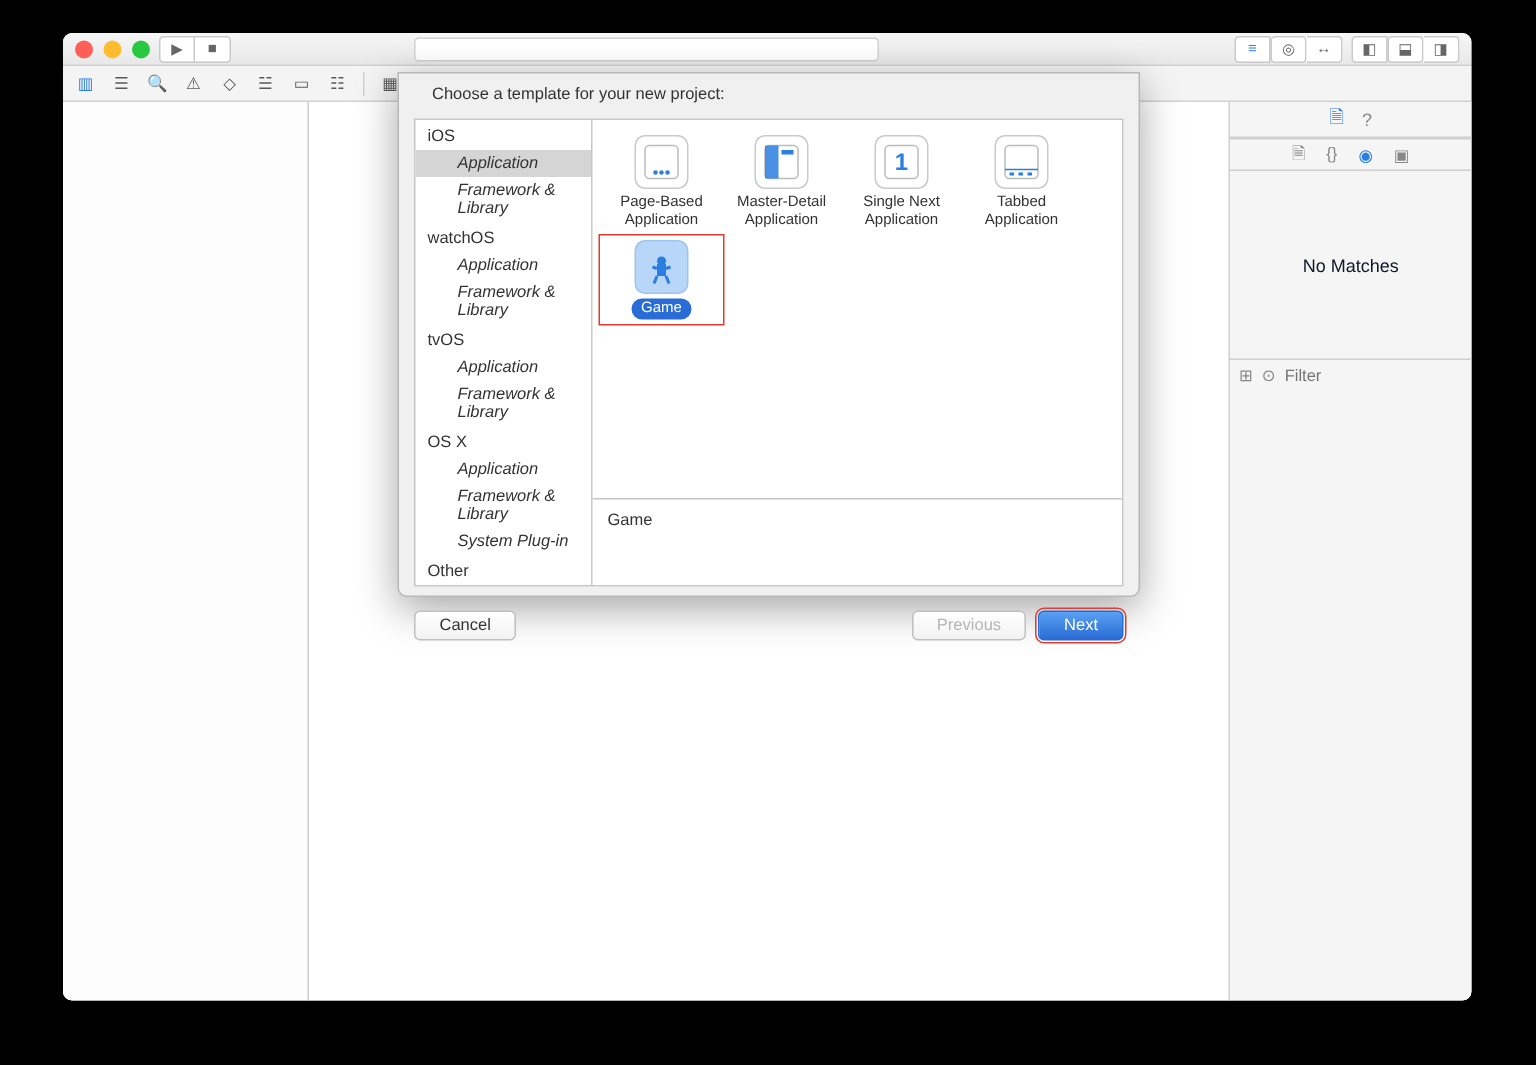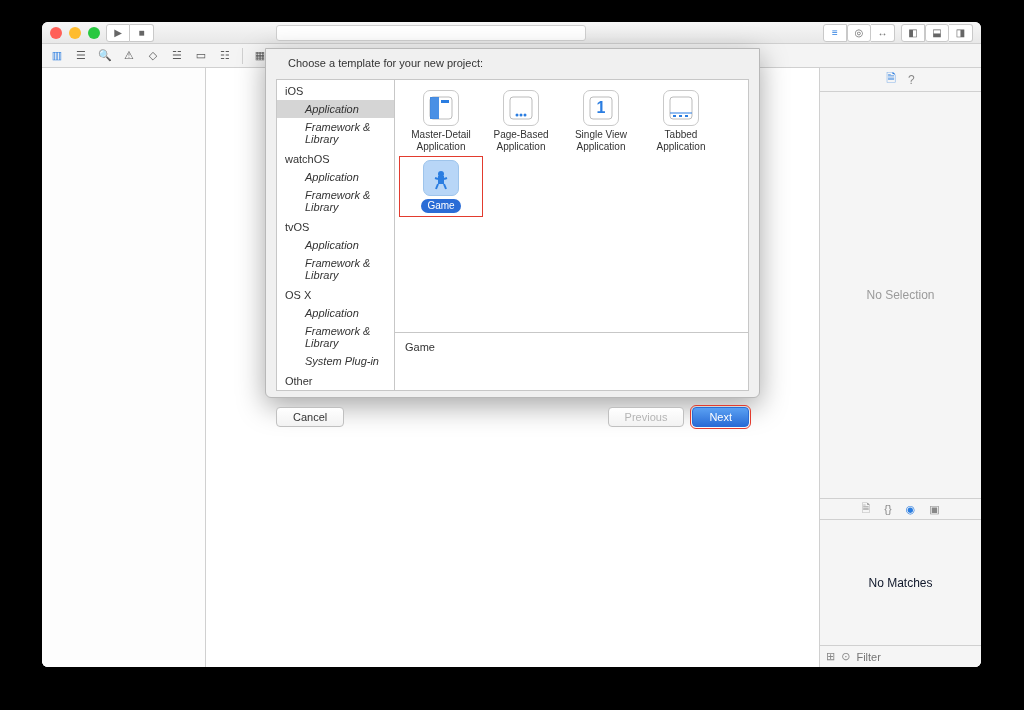--- a/index.html
+++ b/index.html
@@ -113,23 +113,20 @@
   </div>
 
   <div class="main">
     <div class="leftpane"></div>
     <div class="centerpane"></div>
     <div class="rightpane">
       <div class="rp-top">
         <span class="blue">🗎</span>
         <span>?</span>
       </div>
-      <div class="rp-mid">
-        <span>No Selection</span>
-      </div>
       <div class="rp-tabs">
         <span>🗎</span>
         <span>{}</span>
         <span class="blue">◉</span>
         <span>▣</span>
       </div>
       <div class="rp-bot">
         <span>No Matches</span>
       </div>
       <div class="rp-filter">
@@ -159,45 +156,45 @@
         <div class="cat sub">Framework &amp; Library</div>
         <div class="cat sub">System Plug-in</div>
         <div class="cat head">Other</div>
       </div>
     <div class="sheet-grid">
       <div class="grid-items" id="grid">
           <div class="tmpl">
             <div class="tmpl-ic">
               <svg width="28" height="28" viewBox="0 0 28 28">
                 <rect x="3" y="3" width="22" height="22" rx="3" fill="#fff" stroke="#bbb"></rect>
-                <rect x="3" y="3" width="9" height="22" fill="#2a7de1" opacity="0.85"></rect>
-                <rect x="14" y="6" width="8" height="3" fill="#2a7de1"></rect>
-              </svg>
-            </div>
-            <div class="tmpl-lbl">Master-Detail Application</div>
-          </div>
-          <div class="tmpl">
-            <div class="tmpl-ic">
-              <svg width="28" height="28" viewBox="0 0 28 28">
-                <rect x="3" y="3" width="22" height="22" rx="3" fill="#fff" stroke="#bbb"></rect>
                 <circle cx="10" cy="21" r="1.5" fill="#2a7de1"></circle>
                 <circle cx="14" cy="21" r="1.5" fill="#2a7de1"></circle>
                 <circle cx="18" cy="21" r="1.5" fill="#2a7de1"></circle>
               </svg>
             </div>
             <div class="tmpl-lbl">Page-Based Application</div>
           </div>
           <div class="tmpl">
             <div class="tmpl-ic">
               <svg width="28" height="28" viewBox="0 0 28 28">
                 <rect x="3" y="3" width="22" height="22" rx="3" fill="#fff" stroke="#bbb"></rect>
+                <rect x="3" y="3" width="9" height="22" fill="#2a7de1" opacity="0.85"></rect>
+                <rect x="14" y="6" width="8" height="3" fill="#2a7de1"></rect>
+              </svg>
+            </div>
+            <div class="tmpl-lbl">Master-Detail Application</div>
+          </div>
+          <div class="tmpl">
+            <div class="tmpl-ic">
+              <svg width="28" height="28" viewBox="0 0 28 28">
+                <rect x="3" y="3" width="22" height="22" rx="3" fill="#fff" stroke="#bbb"></rect>
                 <text x="14" y="19" font-size="16" fill="#2a7de1" text-anchor="middle" font-weight="bold">1</text>
               </svg>
             </div>
-            <div class="tmpl-lbl">Single View Application</div>
+            <div class="tmpl-lbl">Single Next Application</div>
           </div>
           <div class="tmpl">
             <div class="tmpl-ic">
               <svg width="28" height="28" viewBox="0 0 28 28">
                 <rect x="3" y="3" width="22" height="22" rx="3" fill="#fff" stroke="#bbb"></rect>
                 <line x1="3" y1="19" x2="25" y2="19" stroke="#2a7de1"></line>
                 <rect x="6" y="21" width="3" height="2" fill="#2a7de1"></rect>
                 <rect x="12" y="21" width="3" height="2" fill="#2a7de1"></rect>
                 <rect x="18" y="21" width="3" height="2" fill="#2a7de1"></rect>
               </svg>

